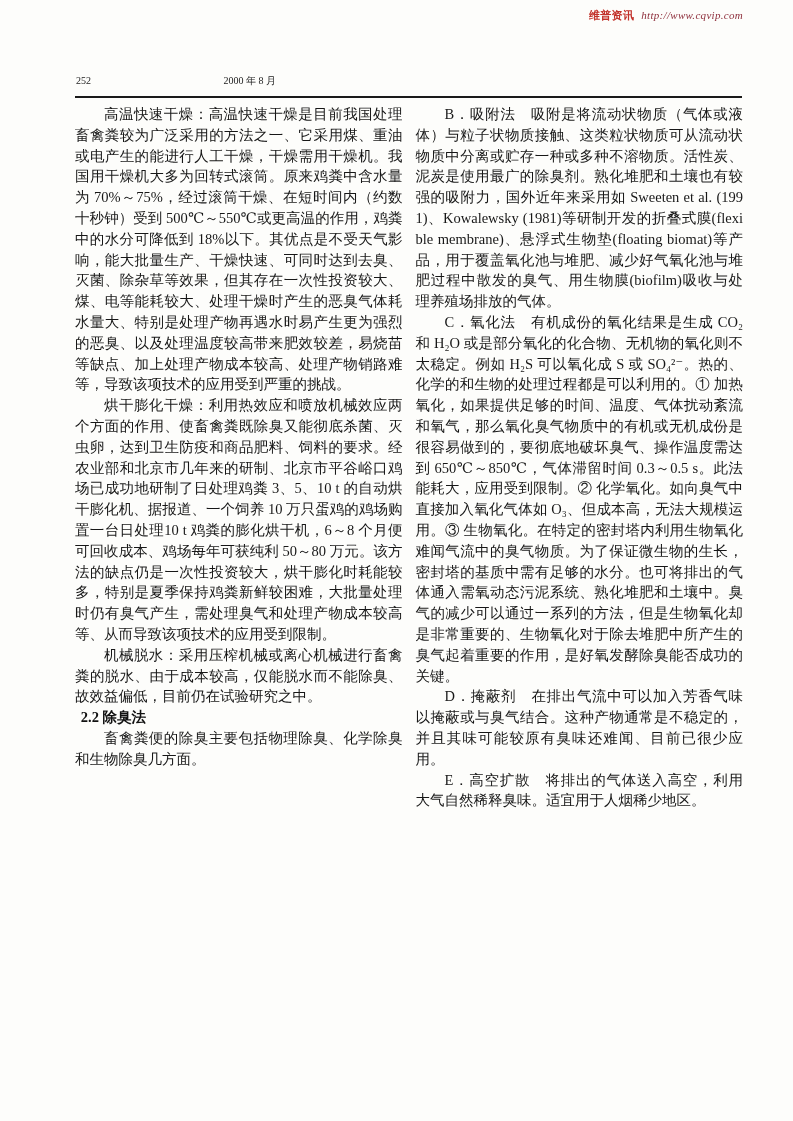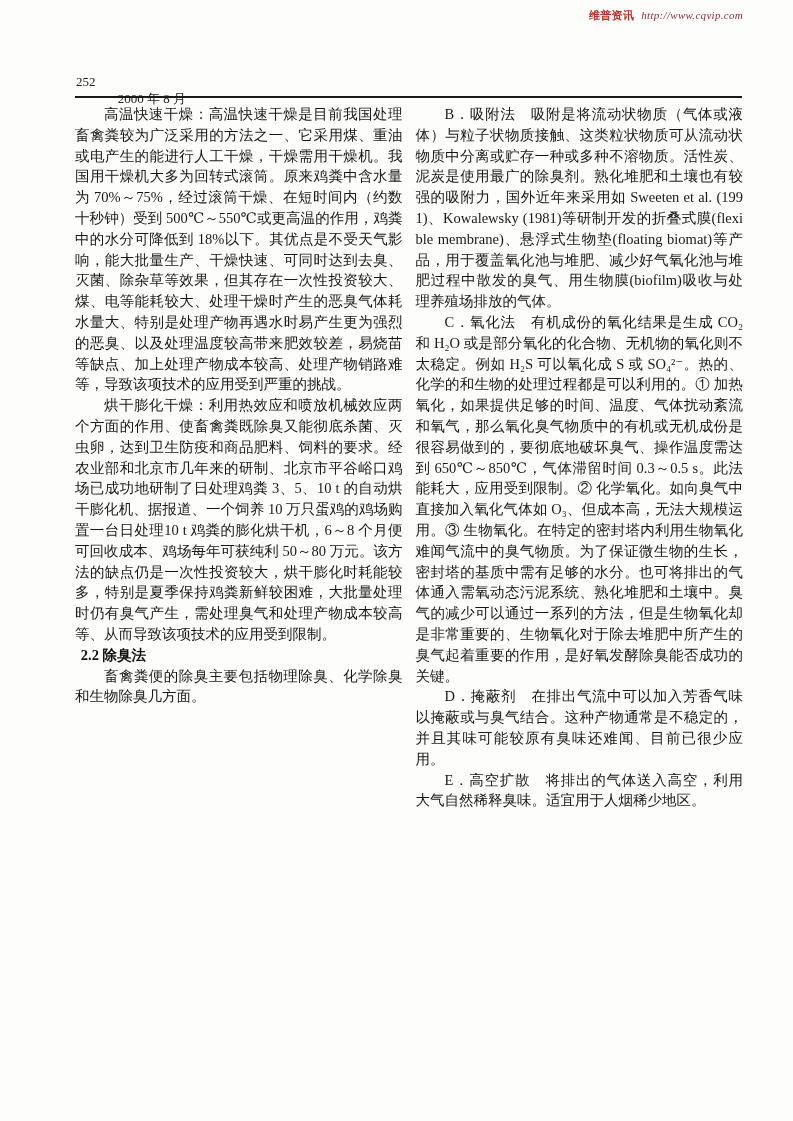--- a/index.html
+++ b/index.html
@@ -30,23 +30,22 @@
   .watermark .url   { color: #8e2f3c; text-decoration: none; font-style: italic; }
 
   
   .header {
     position: absolute;
     top: 74px;
     left: 76px;
     right: 52px;
     display: flex;
     align-items: baseline;
-    font-size: 13px;
+    font-size: 10px;
     color: #222;
-    flex-direction: column;
   }
   .header .pagenum { width: 90px; text-align: left; }
   .header .running-title { flex: 1; text-align: center; letter-spacing: 0.5px; }
   .header .date { width: 110px; text-align: right; white-space: nowrap; }
 
   .header-rule {
     position: absolute;
     top: 96px;
     left: 75px;
     right: 51px;
@@ -100,20 +99,21 @@
     <span class="date">2000 年 8 月</span>
   </div>
 
   <div class="header-rule"></div>
 
   <div class="columns">
 
     <div class="col">
       <p>高温快速干燥：高温快速干燥是目前我国处理畜禽粪较为广泛采用的方法之一、它采用煤、重油或电产生的能进行人工干燥，干燥需用干燥机。我国用干燥机大多为回转式滚筒。原来鸡粪中含水量为 70%～75%，经过滚筒干燥、在短时间内（约数十秒钟）受到 500℃～550℃或更高温的作用，鸡粪中的水分可降低到 18%以下。其优点是不受天气影响，能大批量生产、干燥快速、可同时达到去臭、灭菌、除杂草等效果，但其存在一次性投资较大、煤、电等能耗较大、处理干燥时产生的恶臭气体耗水量大、特别是处理产物再遇水时易产生更为强烈的恶臭、以及处理温度较高带来肥效较差，易烧苗等缺点、加上处理产物成本较高、处理产物销路难等，导致该项技术的应用受到严重的挑战。</p>
       <p>烘干膨化干燥：利用热效应和喷放机械效应两个方面的作用、使畜禽粪既除臭又能彻底杀菌、灭虫卵，达到卫生防疫和商品肥料、饲料的要求。经农业部和北京市几年来的研制、北京市平谷峪口鸡场已成功地研制了日处理鸡粪 3、5、10 t 的自动烘干膨化机、据报道、一个饲养 10 万只蛋鸡的鸡场购置一台日处理10 t 鸡粪的膨化烘干机，6～8 个月便可回收成本、鸡场每年可获纯利 50～80 万元。该方法的缺点仍是一次性投资较大，烘干膨化时耗能较多，特别是夏季保持鸡粪新鲜较困难，大批量处理时仍有臭气产生，需处理臭气和处理产物成本较高等、从而导致该项技术的应用受到限制。</p>
+      <p>机械脱水：采用压榨机械或离心机械进行畜禽粪的脱水、由于成本较高，仅能脱水而不能除臭、故效益偏低，目前仍在试验研究之中。</p>
       <h3 class="section-heading">2.2 除臭法</h3>
       <p>畜禽粪便的除臭主要包括物理除臭、化学除臭和生物除臭几方面。</p>
     </div>
 
     <div class="col">
       <p>B．吸附法　吸附是将流动状物质（气体或液体）与粒子状物质接触、这类粒状物质可从流动状物质中分离或贮存一种或多种不溶物质。活性炭、泥炭是使用最广的除臭剂。熟化堆肥和土壤也有较强的吸附力，国外近年来采用如 Sweeten et al. (1991)、Kowalewsky (1981)等研制开发的折叠式膜(flexible membrane)、悬浮式生物垫(floating biomat)等产品，用于覆盖氧化池与堆肥、减少好气氧化池与堆肥过程中散发的臭气、用生物膜(biofilm)吸收与处理养殖场排放的气体。</p>
       <p>C．氧化法　有机成份的氧化结果是生成 CO₂ 和 H₂O 或是部分氧化的化合物、无机物的氧化则不太稳定。例如 H₂S 可以氧化成 S 或 SO₄²⁻。热的、化学的和生物的处理过程都是可以利用的。① 加热氧化，如果提供足够的时间、温度、气体扰动紊流和氧气，那么氧化臭气物质中的有机或无机成份是很容易做到的，要彻底地破坏臭气、操作温度需达到 650℃～850℃，气体滞留时间 0.3～0.5 s。此法能耗大，应用受到限制。② 化学氧化。如向臭气中直接加入氧化气体如 O₃、但成本高，无法大规模运用。③ 生物氧化。在特定的密封塔内利用生物氧化难闻气流中的臭气物质。为了保证微生物的生长，密封塔的基质中需有足够的水分。也可将排出的气体通入需氧动态污泥系统、熟化堆肥和土壤中。臭气的减少可以通过一系列的方法，但是生物氧化却是非常重要的、生物氧化对于除去堆肥中所产生的臭气起着重要的作用，是好氧发酵除臭能否成功的关键。</p>
       <p>D．掩蔽剂　在排出气流中可以加入芳香气味以掩蔽或与臭气结合。这种产物通常是不稳定的，并且其味可能较原有臭味还难闻、目前已很少应用。</p>
       <p>E．高空扩散　将排出的气体送入高空，利用大气自然稀释臭味。适宜用于人烟稀少地区。</p>
     </div>

